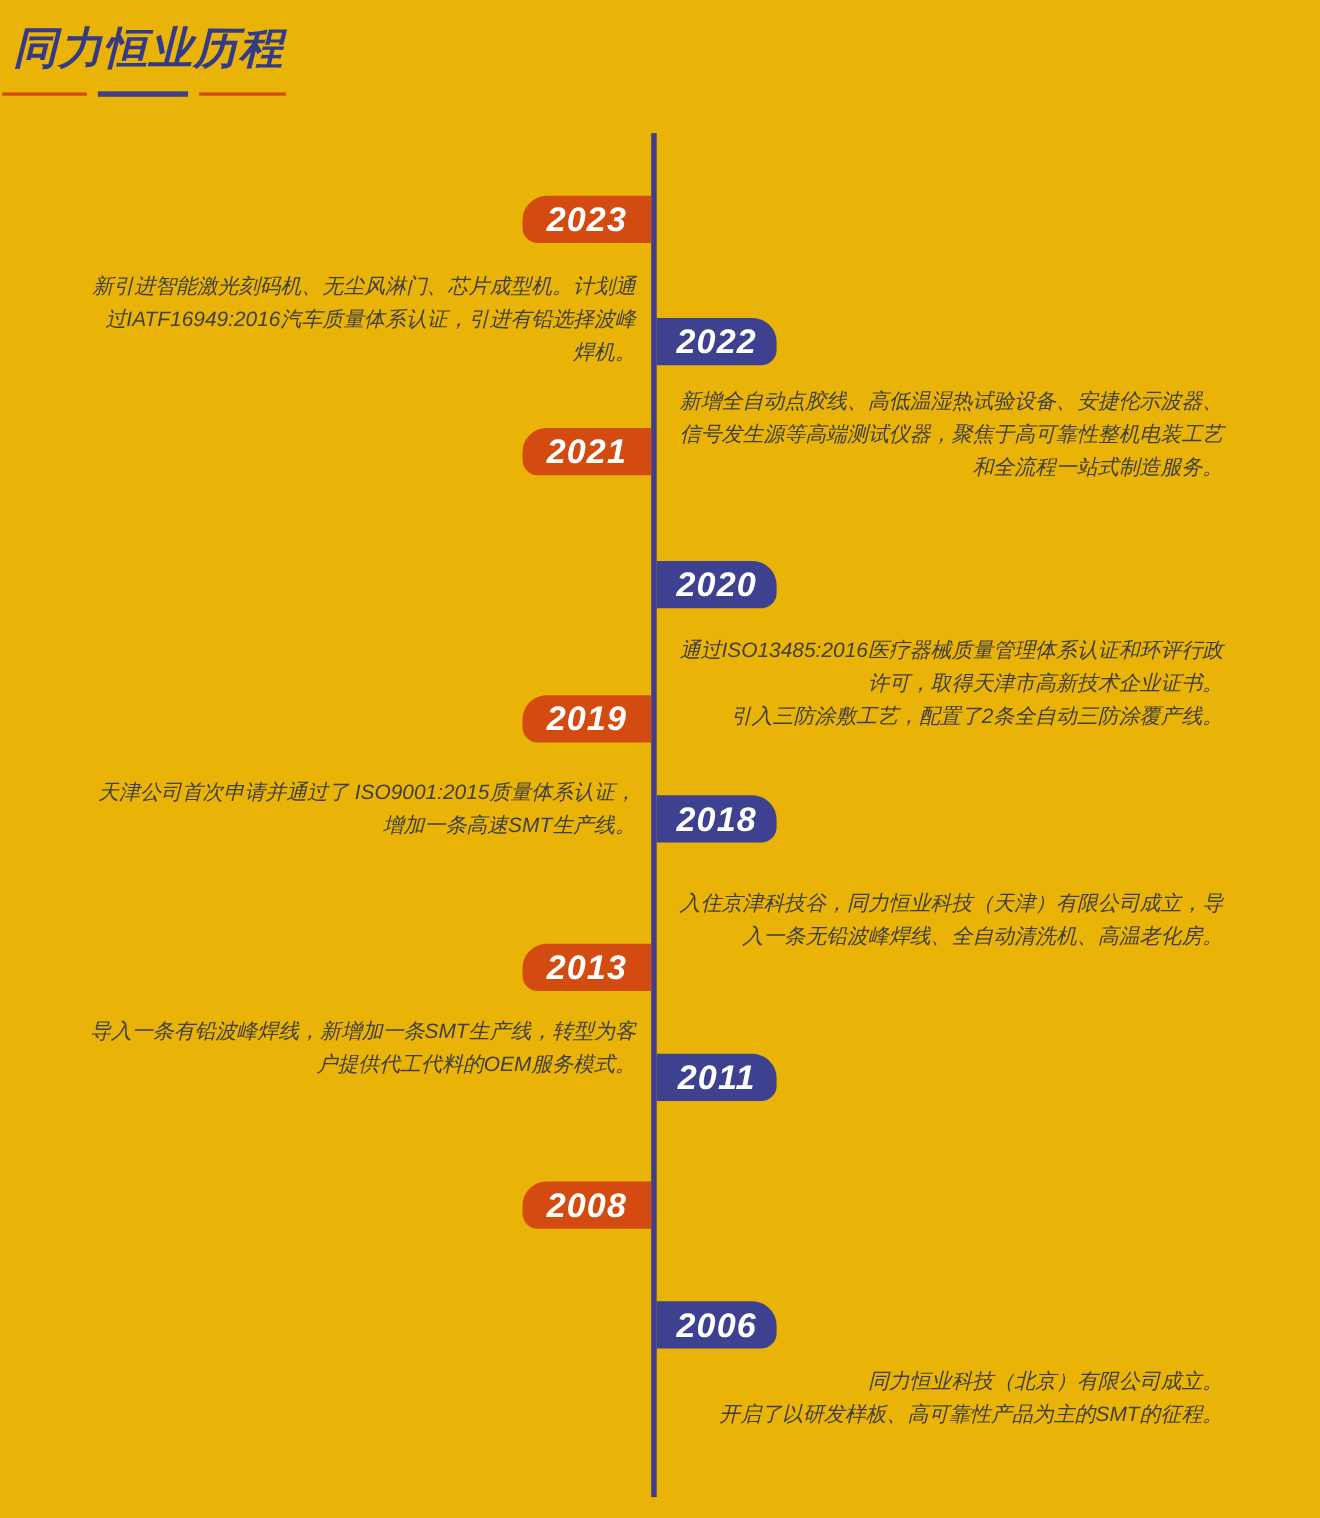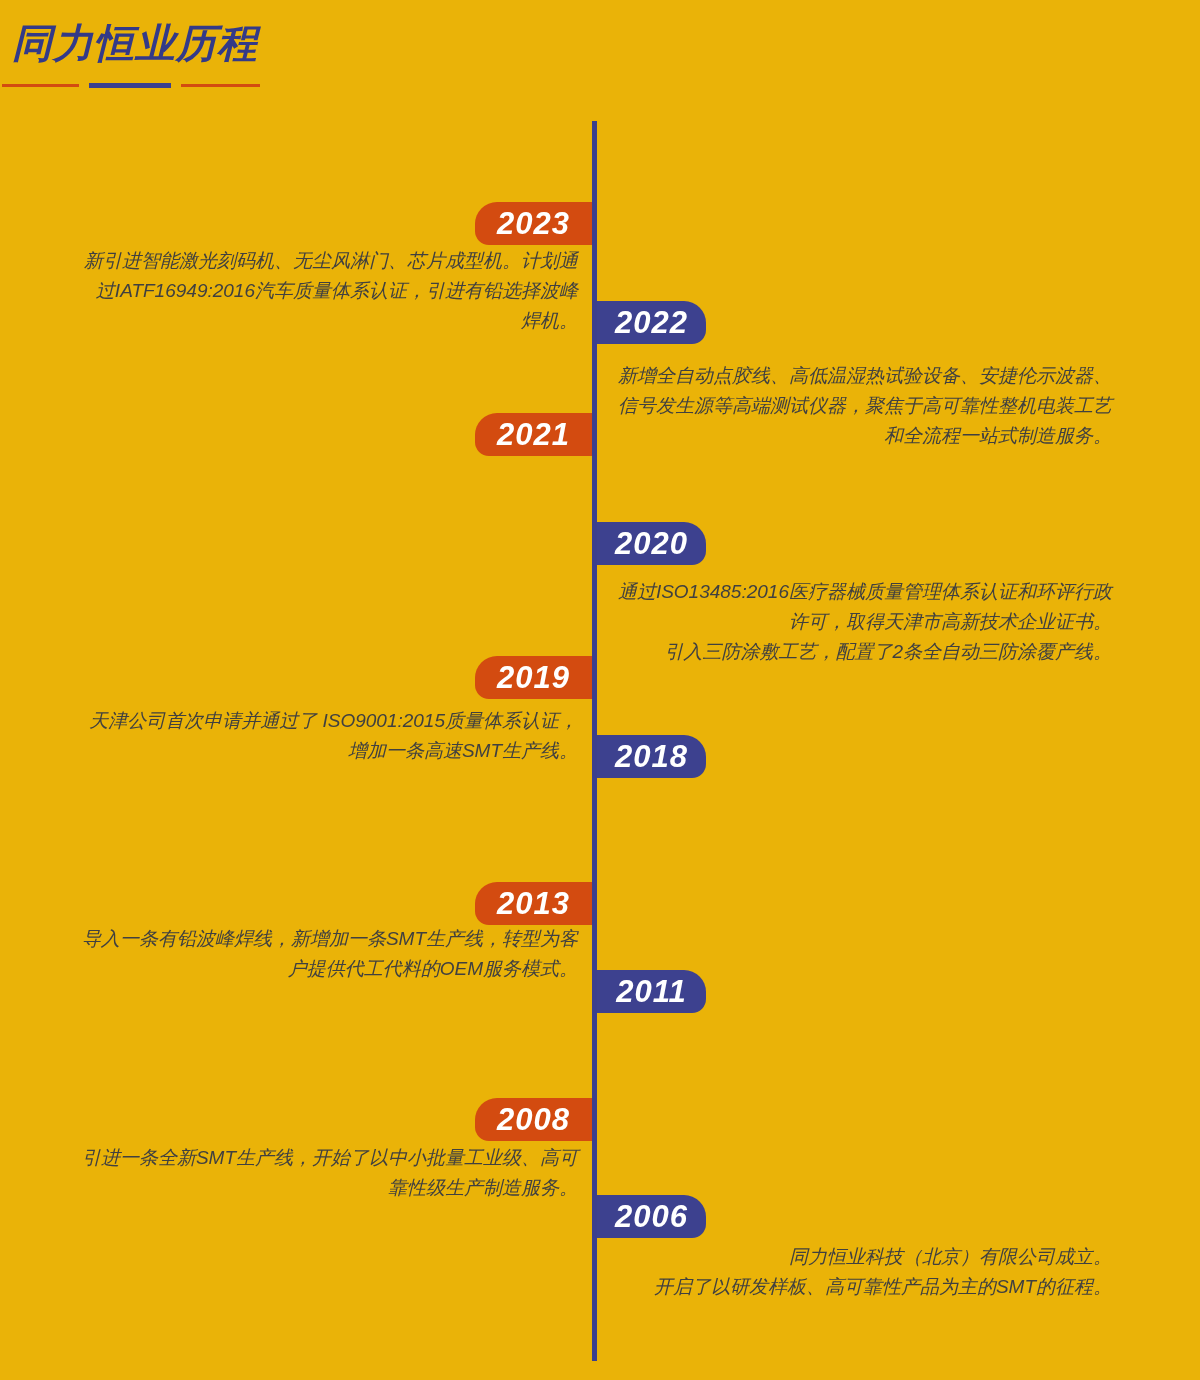--- a/index.html
+++ b/index.html
@@ -48,28 +48,26 @@
     color: #ffffff;
     font-size: 31px;
     font-weight: bold;
     letter-spacing: 1px;
   }
   .badge.left {
     left: 475px;
     width: 117px;
     border-radius: 22px 0 0 14px;
     background: #d34b10;
-    margin-top: 24px;
   }
   .badge.right {
     left: 597px;
     width: 109px;
     border-radius: 0 22px 14px 0;
     background: #3d418f;
-    margin-top: 12px;
   }
 
   .desc {
     position: absolute;
     width: 500px;
     font-size: 19px;
     line-height: 30px;
     color: #404040;
     white-space: pre-line;
     text-align: right;
@@ -86,38 +84,38 @@
   <div class="rule rule-orange-1"></div>
   <div class="rule rule-navy"></div>
   <div class="rule rule-orange-2"></div>
 
   <div class="axis"></div>
 
   <div class="badge left" style="top:178px">2023</div>
   <div class="desc left" style="top:246px">新引进智能激光刻码机、无尘风淋门、芯片成型机。计划通过IATF16949:2016汽车质量体系认证，引进有铅选择波峰焊机。</div>
 
   <div class="badge right" style="top:289px">2022</div>
-  <div class="desc right" style="top:361px">新增全自动点胶线、高低温湿热试验设备、安捷伦示波器、信号发生源等高端测试仪器，聚焦于高可靠性整机电装工艺和全流程一站式制造服务。</div>
+  <div class="desc right" style="top:351px">新增全自动点胶线、高低温湿热试验设备、安捷伦示波器、信号发生源等高端测试仪器，聚焦于高可靠性整机电装工艺和全流程一站式制造服务。</div>
 
   <div class="badge left" style="top:389px">2021</div>
 
   <div class="badge right" style="top:510px">2020</div>
   <div class="desc right" style="top:577px">通过ISO13485:2016医疗器械质量管理体系认证和环评行政许可，取得天津市高新技术企业证书。
 引入三防涂敷工艺，配置了2条全自动三防涂覆产线。</div>
 
   <div class="badge left" style="top:632px">2019</div>
   <div class="desc left" style="top:706px">天津公司首次申请并通过了 ISO9001:2015质量体系认证，增加一条高速SMT生产线。</div>
 
   <div class="badge right" style="top:723px">2018</div>
+  <div class="desc right" style="top:807px">入住京津科技谷，同力恒业科技（天津）有限公司成立，导入一条无铅波峰焊线、全自动清洗机、高温老化房。</div>
 
   <div class="badge left" style="top:858px">2013</div>
   <div class="desc left" style="top:924px">导入一条有铅波峰焊线，新增加一条SMT生产线，转型为客户提供代工代料的OEM服务模式。</div>
 
   <div class="badge right" style="top:958px">2011</div>
 
   <div class="badge left" style="top:1074px">2008</div>
-  <div class="desc left" style="top:1143px">引进一条全新SMT生产线，开始了以中小批量工业级、高可靠性级生产制造服务。</div>
 
   <div class="badge right" style="top:1183px">2006</div>
   <div class="desc right" style="top:1242px">同力恒业科技（北京）有限公司成立。
 开启了以研发样板、高可靠性产品为主的SMT的征程。</div>
 
 </div>
 
 </body></html>

